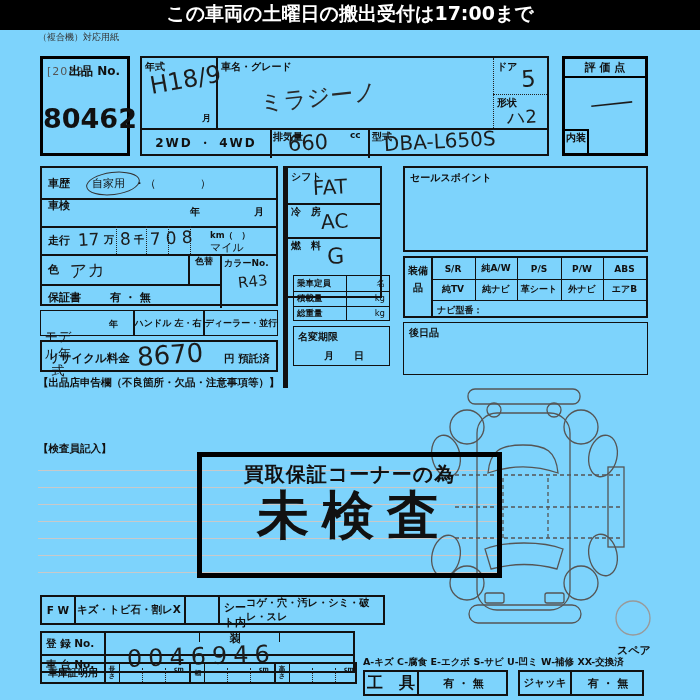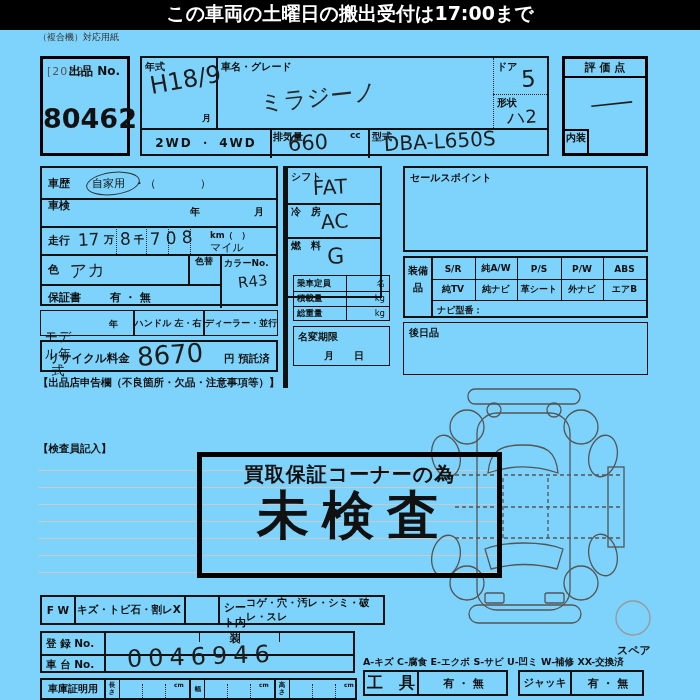--- a/index.html
+++ b/index.html
@@ -250,21 +250,21 @@
     <div class="vline" style="left:62px;top:0;height:100%;"></div>
     <div class="hline" style="left:0;top:21px;width:100%;"></div>
     <div class="vline" style="left:157px;top:0;height:9px;width:1px;"></div>
     <div class="vline" style="left:197px;top:0;height:9px;width:1px;"></div>
     <div class="vline" style="left:237px;top:0;height:9px;width:1px;"></div>
     <span class="abs lbl" style="left:4px;top:4px;font-size:10.5px;">登 録 No.</span>
     <span class="abs lbl" style="left:4px;top:25px;font-size:10.5px;">車 台 No.</span>
     <span class="abs hw" style="left:85px;top:12px;font-size:24px;letter-spacing:6px;transform:rotate(-2deg);">0046946</span>
   </div>
 
-  <div class="box" style="left:40px;top:678px;width:317px;height:22px;">
+  <div class="box" style="left:40px;top:662px;width:317px;height:22px;">
     <div class="vline" style="left:62px;top:0;height:100%;"></div>
     <div class="vline" style="left:77px;top:0;height:100%;width:1px;"></div>
     <div class="vline" style="left:147px;top:0;height:100%;"></div>
     <div class="vline" style="left:162px;top:0;height:100%;width:1px;"></div>
     <div class="vline" style="left:232px;top:0;height:100%;"></div>
     <div class="vline" style="left:247px;top:0;height:100%;width:1px;"></div>
     <div class="dotv" style="left:100px;top:4px;height:14px;"></div>
     <div class="dotv" style="left:123px;top:4px;height:14px;"></div>
     <div class="dotv" style="left:185px;top:4px;height:14px;"></div>
     <div class="dotv" style="left:208px;top:4px;height:14px;"></div>

